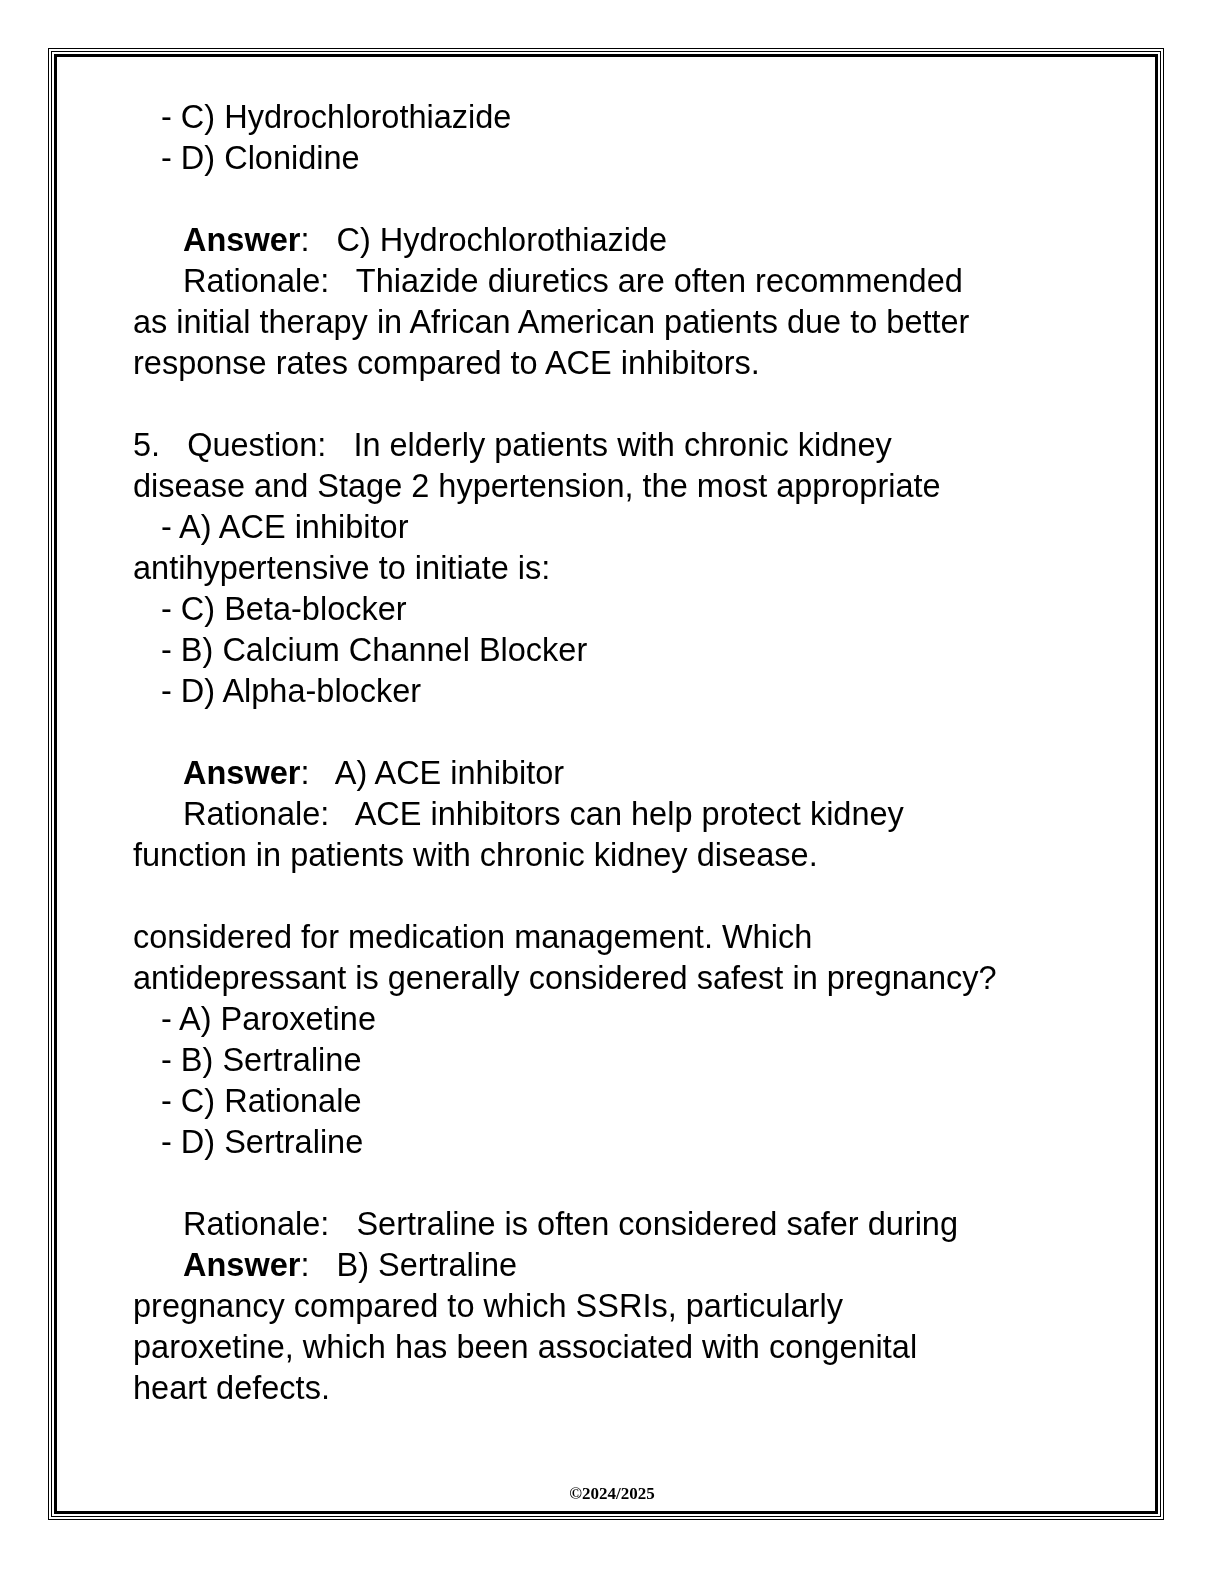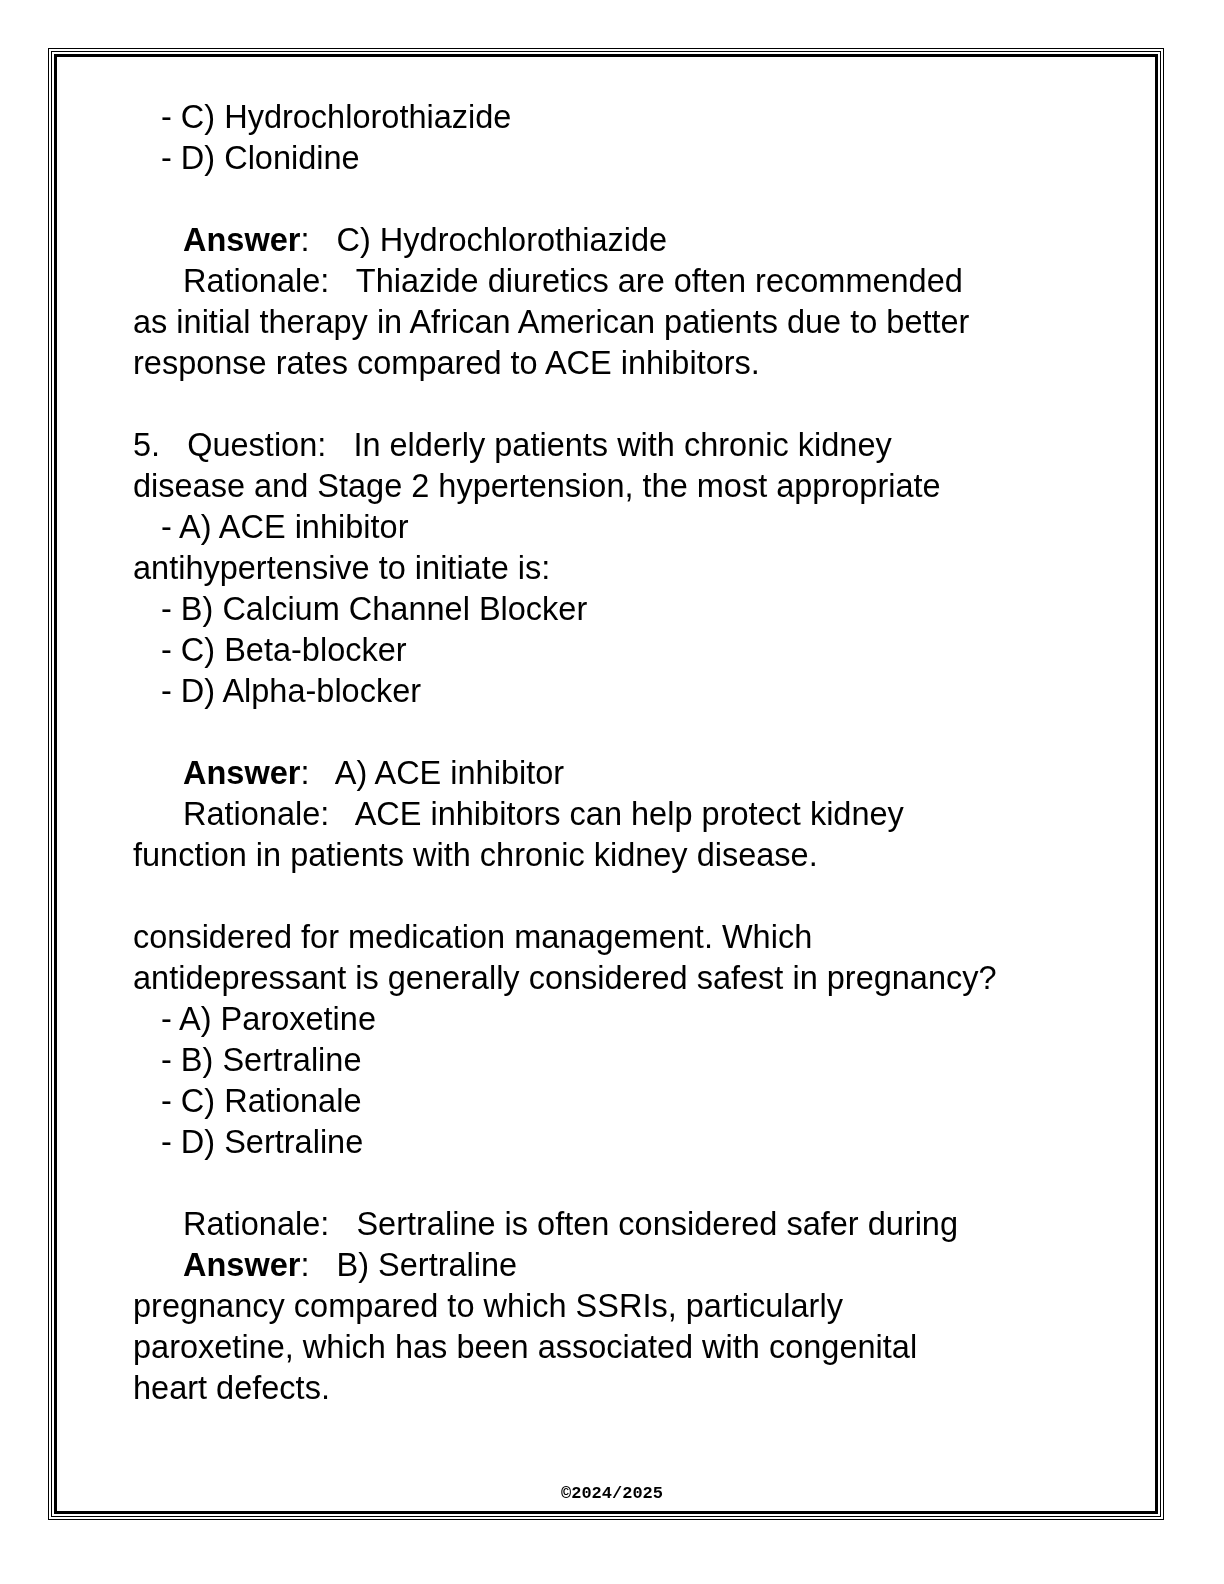--- a/index.html
+++ b/index.html
@@ -20,21 +20,21 @@
     position: absolute; left: 133px; top: 97px; width: 980px;
     font-family: "Liberation Sans", sans-serif; font-size: 32.5px; line-height: 41px; color: #000;
   }
   .line { white-space: pre; height: 41px; }
   .opt { padding-left: 28px; }
   .ind { padding-left: 50px; }
   .blank { height: 41px; }
   .bold { font-weight: bold; margin-top: 9px; }
   .footer {
     position: absolute; left: 0; width: 1224px; top: 1484px; text-align: center;
-    font-family: Liberation Mono, monospace; font-weight: bold; font-size: 17px; color: #000;
+    font-family: Liberation Serif, serif; font-weight: bold; font-size: 17px; color: #000;
   }
 </style>
 </head>
 <body>
 
 <div class="frame-outer"></div>
 <div class="frame-mid"></div>
 <div class="frame-inner"></div>
 
 <div class="content">
@@ -48,22 +48,22 @@
     <div class="line">as initial therapy in African American patients due to better</div>
     <div class="line">response rates compared to ACE inhibitors.</div>
   </div>
   <div class="blank"></div>
 
   <div>
     <div class="line">5.   Question:   In elderly patients with chronic kidney</div>
     <div class="line">disease and Stage 2 hypertension, the most appropriate</div>
     <div class="line opt">- A) ACE inhibitor</div>
     <div class="line">antihypertensive to initiate is:</div>
+    <div class="line opt">- C) Beta-blocker</div>
     <div class="line opt">- B) Calcium Channel Blocker</div>
-    <div class="line opt">- C) Beta-blocker</div>
     <div class="line opt">- D) Alpha-blocker</div>
     <div class="blank"></div>
     <div class="line ind"><span class="bold">Answer</span><span>:   A) ACE inhibitor</span></div>
     <div class="line ind">Rationale:   ACE inhibitors can help protect kidney</div>
     <div class="line">function in patients with chronic kidney disease.</div>
   </div>
   <div class="blank"></div>
 
   <div>
     <div class="line">considered for medication management. Which</div>

